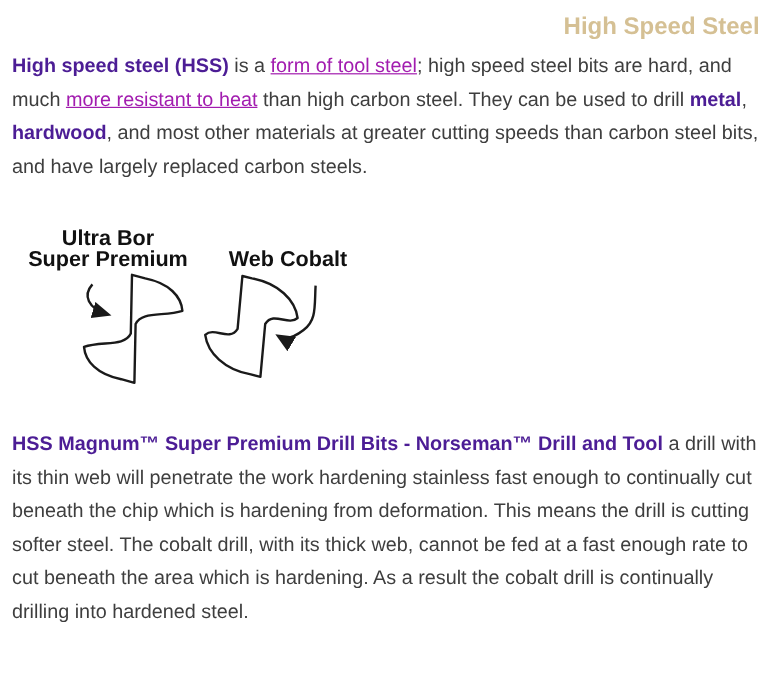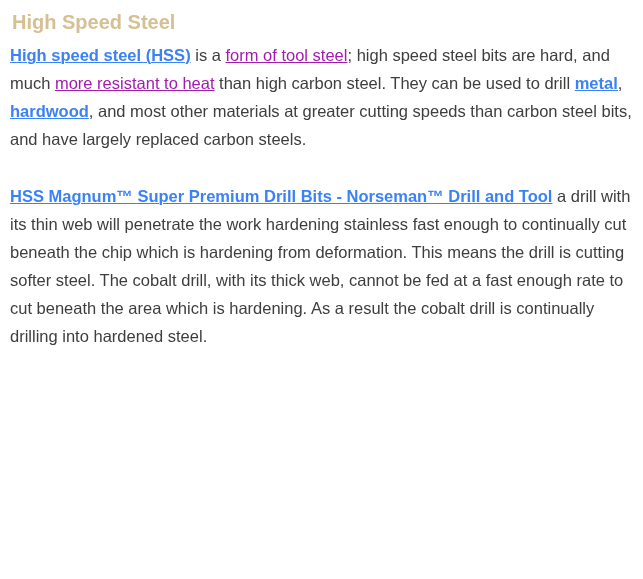--- a/index.html
+++ b/index.html
@@ -13,32 +13,32 @@
   }
   .content {
     padding: 0 10px;
   }
   h1.page-heading {
     margin: 10px 0 0 2px;
     font-size: 20px;
     line-height: 24px;
     font-weight: 600;
     color: #d5c094;
+    text-align: right;
   }
   p.body-para {
     margin: 7px 0 0 0;
     font-size: 16.5px;
     line-height: 28px;
     font-weight: 400;
   }
-  p.body-para.second { margin-top: 29px; }
+  p.body-para.second { margin-top: 11px; }
   a.tan-link {
-    color: #3b82f6;
+    color: #4c1d95;
     font-weight: 600;
-    text-decoration: underline;
     text-decoration-thickness: 1px;
     cursor: pointer;
   }
   a.dark-link {
     color: #a21caf;
     font-weight: 400;
     text-decoration: underline;
     text-decoration-thickness: 1px;
     cursor: pointer;
   }
@@ -57,16 +57,53 @@
 </style>
 </head>
 <body>
 
 <div class="content">
 
   <h1 class="page-heading">High Speed Steel</h1>
 
   <p class="body-para"><a class="tan-link">High speed steel (HSS)</a><span> is a </span><a class="dark-link">form of tool steel</a><span>; high speed steel bits are hard, and much </span><a class="dark-link">more resistant to heat</a><span> than high carbon steel. They can be used to drill </span><a class="tan-link">metal</a><span>, </span><a class="tan-link">hardwood</a><span>, and most other materials at greater cutting speeds than carbon steel bits, and have largely replaced carbon steels.</span></p>
 
+  <div class="figure-wrap">
+    <svg width="300" height="162" viewBox="0 0 300 162" xmlns="http://www.w3.org/2000/svg">
+      <defs>
+        <marker id="ah" orient="auto" markerWidth="9" markerHeight="8" refX="6.5" refY="3.5">
+          <path d="M0,0 L8,3.5 L0,7 Z" fill="#1a1a1a"></path>
+        </marker>
+      </defs>
+
+      <text class="fig-label" x="80" y="21" text-anchor="middle">Ultra Bor</text>
+      <text class="fig-label" x="80" y="39" text-anchor="middle">Super Premium</text>
+      <text class="fig-label" x="230" y="39" text-anchor="middle">Web Cobalt</text>
+
+      <g fill="#ffffff" stroke="#1a1a1a" stroke-width="2" stroke-linejoin="round">
+        <path d="M 100,46 L 111,49
+                 C 131,53 141,64 142,76
+                 C 127,81 108,76 103,87
+                 L 102,136 L 91,133
+                 C 71,129 61,118 60,106
+                 C 75,101 94,106 99,95
+                 Z"></path>
+      </g>
+
+      <path d="M 67,54 C 59,63 63,74 80,79" fill="none" stroke="#1a1a1a" stroke-width="2" marker-end="url(#ah)"></path>
+
+      <g fill="#ffffff" stroke="#1a1a1a" stroke-width="2" stroke-linejoin="round">
+        <path d="M 192,47 L 200,49
+                 C 222,53 236,67 238,82
+                 C 230,89 218,76 211,87
+                 L 207,131 L 199,129
+                 C 177,125 163,111 161,96
+                 C 169,89 181,102 188,91
+                 Z"></path>
+      </g>
+
+      <path d="M 253,55 C 252,72 254,84 243,92 C 234,99 227,100 222,97" fill="none" stroke="#1a1a1a" stroke-width="2" marker-end="url(#ah)"></path>
+    </svg>
+  </div>
 
   <p class="body-para second"><a class="tan-link">HSS Magnum™ Super Premium Drill Bits - Norseman™ Drill and Tool</a><span> a drill with its thin web will penetrate the work hardening stainless fast enough to continually cut beneath the chip which is hardening from deformation. This means the drill is cutting softer steel. The cobalt drill, with its thick web, cannot be fed at a fast enough rate to cut beneath the area which is hardening. As a result the cobalt drill is continually drilling into hardened steel.</span></p>
 
 </div>
 
 </body></html>

